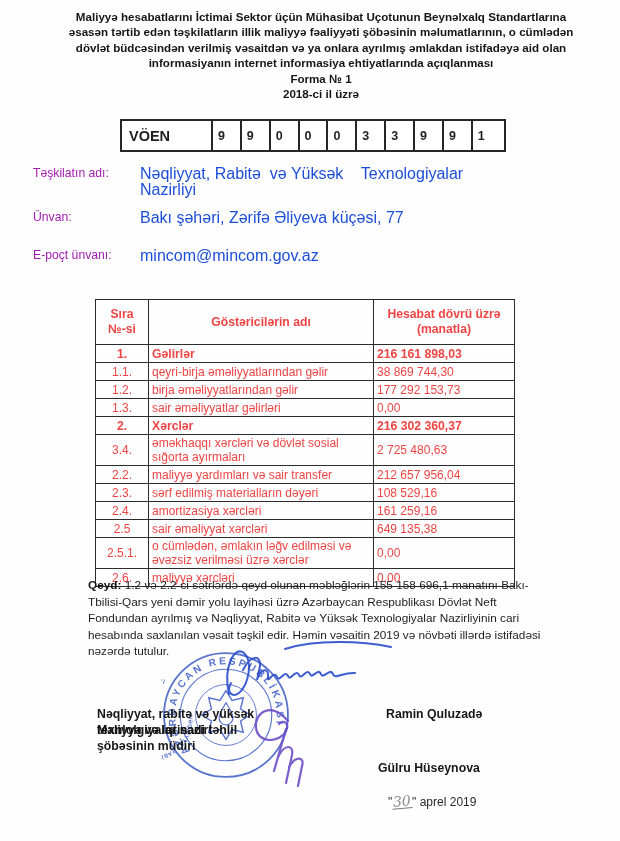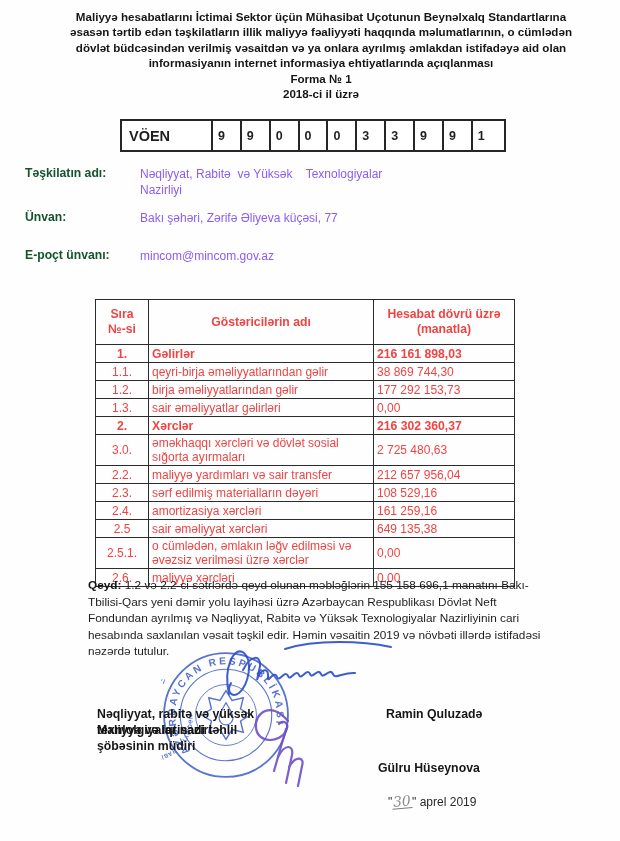--- a/index.html
+++ b/index.html
@@ -13,22 +13,22 @@
   
   .voen{position:absolute;left:120px;top:119px;width:386px;height:33px;display:flex;
         border:2px solid #262626;box-sizing:border-box;background:#fff;}
   .voen-label{width:82px;display:flex;align-items:center;padding-left:7px;
               font-weight:bold;font-size:14.5px;border-right:2px solid #262626;}
   .voen-cell{flex:1;border-right:2px solid #262626;font-weight:bold;font-size:12.5px;
              display:flex;align-items:center;padding-left:5px;}
   .voen-cell.last{border-right:none;flex:1.2;}
 
   
-  .field-label{position:absolute;left:25px;font-weight:bold;font-size:12.2px;color:#14532d;}
-  .field-value{position:absolute;left:140px;font-size:12px;line-height:16px;color:#8b5cf6;}
+  .field-label{position:absolute;left:33px;font-weight:normal;font-size:12.2px;color:#a21caf;}
+  .field-value{position:absolute;left:140px;font-size:16px;line-height:16px;color:#1d4ed8;}
   .pre{white-space:pre;}
 
   
   .rtable{position:absolute;left:95px;top:299px;width:419px;border-collapse:collapse;
           table-layout:fixed;font-size:12px;color:#ef4444;}
   .rtable th,.rtable td{border:1.5px solid #2b2b2b;vertical-align:middle;}
   .rtable th{font-size:12.2px;font-weight:bold;text-align:center;height:40px;line-height:15px;padding:2px;}
   .rtable td{height:15px;padding:1px 3px;}
   td.no{text-align:center;}
   td.name{}
@@ -53,21 +53,21 @@
             color:#8b8b8b;border-bottom:1.2px solid #7a7a7a;font-size:14px;
             transform:rotate(-5deg);padding:0 1px;line-height:13px;}
 </style>
 </head>
 <body>
 
 <div class="page">
 
   <div class="title-block">
     <div>Maliyyə hesabatlarını İctimai Sektor üçün Mühasibat Uçotunun Beynəlxalq Standartlarına</div>
-    <div>əsasən tərtib edən təşkilatların illik maliyyə fəaliyyəti haqqında məlumatlarının, o cümlədən</div>
+    <div>əsasən tərtib edən təşkilatların illik maliyyə fəaliyyəti şöbəsinin məlumatlarının, o cümlədən</div>
     <div>dövlət büdcəsindən verilmiş vəsaitdən və ya onlara ayrılmış əmlakdan istifadəyə aid olan</div>
     <div>informasiyanın internet informasiya ehtiyatlarında açıqlanması</div>
     <div>Forma № 1</div>
     <div>2018-ci il üzrə</div>
   </div>
 
   <div class="voen">
     <div class="voen-label">VÖEN</div>
     <div class="voen-cell">9</div>
     <div class="voen-cell">9</div>
@@ -130,21 +130,21 @@
       <td class="no">1.3.</td>
       <td class="name">sair əməliyyatlar gəlirləri</td>
       <td class="val">0,00</td>
     </tr>
     <tr class="total">
       <td class="no">2.</td>
       <td class="name">Xərclər</td>
       <td class="val">216 302 360,37</td>
     </tr>
     <tr>
-      <td class="no">3.0.</td>
+      <td class="no">3.4.</td>
       <td class="name">əməkhaqqı xərcləri və dövlət sosial sığorta ayırmaları</td>
       <td class="val">2 725 480,63</td>
     </tr>
     <tr>
       <td class="no">2.2.</td>
       <td class="name">maliyyə yardımları və sair transfer</td>
       <td class="val">212 657 956,04</td>
     </tr>
     <tr>
       <td class="no">2.3.</td>

